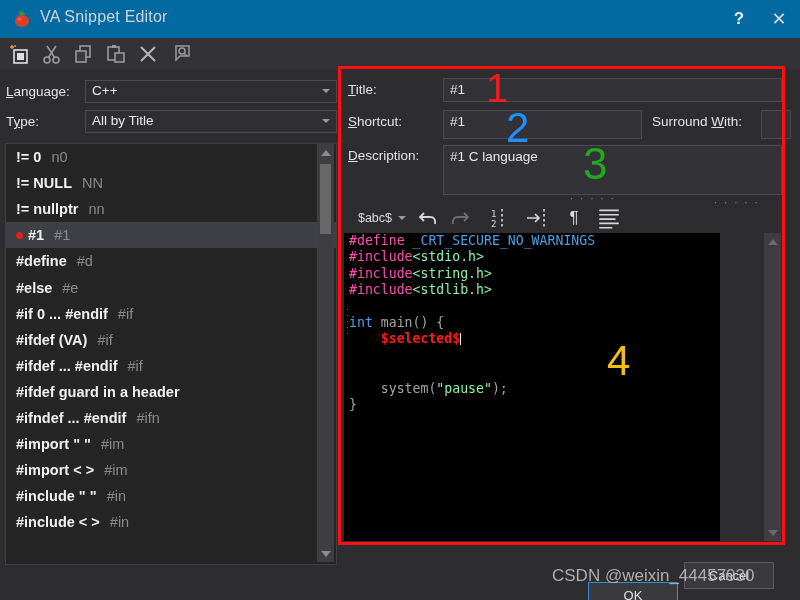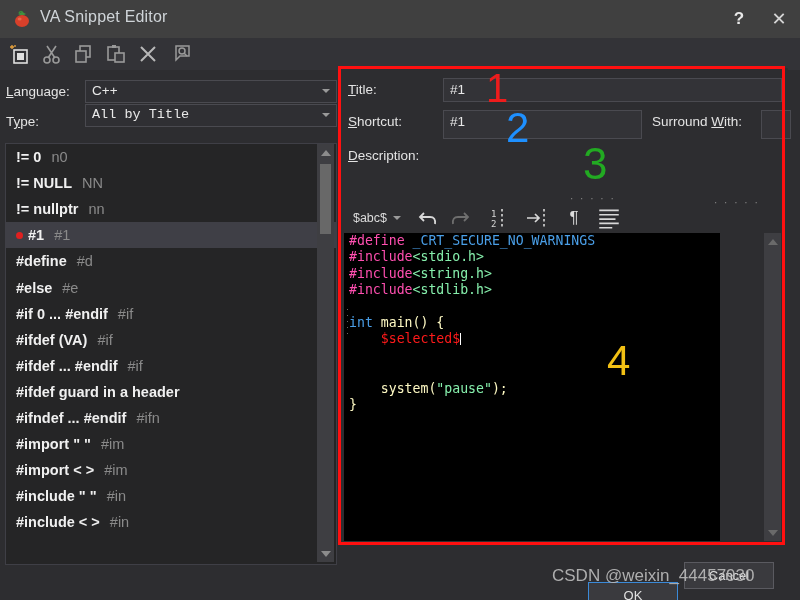--- a/index.html
+++ b/index.html
@@ -6,21 +6,21 @@
   body{
     width:800px;height:600px;overflow:hidden;
     background:#2d2d30;
     font-family:"Liberation Sans",sans-serif;
     color:#dcdcdc;
     -webkit-font-smoothing:antialiased;
   }
   #app{position:relative;width:800px;height:600px;}
 
   
-  .titlebar{position:absolute;left:0;top:0;width:800px;height:38px;background:#404040;}
+  .titlebar{position:absolute;left:0;top:0;width:800px;height:38px;background:#0369a1;}
   .tb-icon{position:absolute;left:12px;top:9px;width:20px;height:20px;}
   .tb-title{position:absolute;left:40px;top:8px;font-size:16px;color:#cfd4d8;letter-spacing:.2px;}
   .tb-btn{position:absolute;top:6px;width:26px;height:26px;display:flex;align-items:center;justify-content:center;font-size:17px;color:#d4d4d4;cursor:default;}
   .tb-help{left:726px;color:#e8e8e8;font-weight:bold;}
   .tb-close{left:766px;font-size:18px;}
 
   
   .apptoolbar{position:absolute;left:0;top:38px;width:800px;height:32px;background:#333337;}
   .tbi{position:absolute;top:4px;width:24px;height:24px;}
 
@@ -54,22 +54,22 @@
 
   .edtoolbar{position:absolute;left:344px;top:205px;width:436px;height:28px;}
   .eti{position:absolute;top:0;height:26px;display:flex;align-items:center;justify-content:center;color:#c8c8c8;}
 
   .code{position:absolute;left:344px;top:233px;width:376px;height:308px;background:#000;overflow:hidden;
         font-family:"DejaVu Sans Mono","Liberation Mono",monospace;font-size:13.2px;line-height:16.4px;}
   .code .ln{white-space:pre;padding-left:5px;}
   .pp{color:#ff4fb0;}
   .blue{color:#4a9fe8;}
   .salmon{color:#86efac;}
-  .white{color:#fef9c3;}
-  .red{color:#ff1a1a;font-weight:normal;}
+  .white{color:#a3a3a3;}
+  .red{color:#ff1a1a;font-weight:bold;}
   .gutterdots{position:absolute;left:346px;top:306px;font-size:9px;color:#777;line-height:6px;}
   .caret{display:inline-block;width:1px;height:12px;background:#fff;vertical-align:-2px;}
 
   
   .annot{position:absolute;font-family:"Liberation Sans",sans-serif;font-weight:normal;}
   .redbox{position:absolute;left:338px;top:66px;width:447px;height:479px;border:3px solid #ff1010;box-sizing:border-box;pointer-events:none;}
 
   
   .btn{position:absolute;height:25px;background:#3a3a3e;border:1px solid #5a5a60;display:flex;align-items:center;justify-content:center;font-size:13px;color:#e0e0e0;}
   .btn.focus{border:1px solid #3b8ad8;}
@@ -122,21 +122,21 @@
     </svg>
   </div>
 
   <div class="lbl" style="left:6px;top:84px;"><u>L</u>anguage:</div>
   <div class="combo" style="left:85px;top:80px;width:250px;">
     <span class="val">C++</span>
     <span class="arrow"></span>
   </div>
 
   <div class="lbl" style="left:6px;top:114px;">T<u>y</u>pe:</div>
-  <div class="combo" style="left:85px;top:104px;width:250px;font-family:Liberation Mono, monospace;">
+  <div class="combo" style="left:85px;top:110px;width:250px;">
     <span class="val">All by Title</span>
     <span class="arrow"></span>
   </div>
 
   <div class="listbox">
     <div id="list-rows">
         <div class="lrow">
           <span class="nm">!= 0</span>
           <span class="sc">n0</span>
         </div>
@@ -219,24 +219,27 @@
   <div class="lbl" style="left:348px;top:114px;"><u>S</u>hortcut:</div>
   <div class="fld" style="left:443px;top:110px;width:197px;height:27px;">
     <span class="txt">#1</span>
   </div>
   <div class="lbl" style="left:652px;top:114px;">Surround <u>W</u>ith:</div>
   <div class="fld" style="left:761px;top:110px;width:28px;height:27px;">
     <span class="txt"></span>
   </div>
 
   <div class="lbl" style="left:348px;top:148px;"><u>D</u>escription:</div>
+  <div class="fld" style="left:443px;top:145px;width:337px;height:48px;">
+    <span class="txt">#1 C language</span>
+  </div>
   <div class="dots" style="left:570px;top:193px;">· · · · ·</div>
 
   <div class="edtoolbar">
-    <div class="eti" style="left:4px;width:58px;justify-content:center;font-size:12.5px;color:#dcdcdc;">
+    <div class="eti" style="left:4px;width:58px;justify-content:flex-end;font-size:12.5px;color:#dcdcdc;">
       <span>$abc$</span>
       <i style="margin-left:6px;width:0;height:0;border-left:4px solid transparent;border-right:4px solid transparent;border-top:4px solid #9a9a9a;"></i>
     </div>
     <svg class="eti" style="left:72px;width:24px" viewBox="0 0 24 24">
       <path d="M8 7 L4 11 L8 15" fill="none" stroke="#d8d8d8" stroke-width="1.8"></path>
       <path d="M4 11 L14 11 Q20 11 19 18" fill="none" stroke="#d8d8d8" stroke-width="1.8"></path>
     </svg>
     <svg class="eti" style="left:104px;width:24px" viewBox="0 0 24 24">
       <path d="M16 7 L20 11 L16 15" fill="none" stroke="#6e6e6e" stroke-width="1.8"></path>
       <path d="M20 11 L10 11 Q4 11 5 18" fill="none" stroke="#6e6e6e" stroke-width="1.8"></path>

